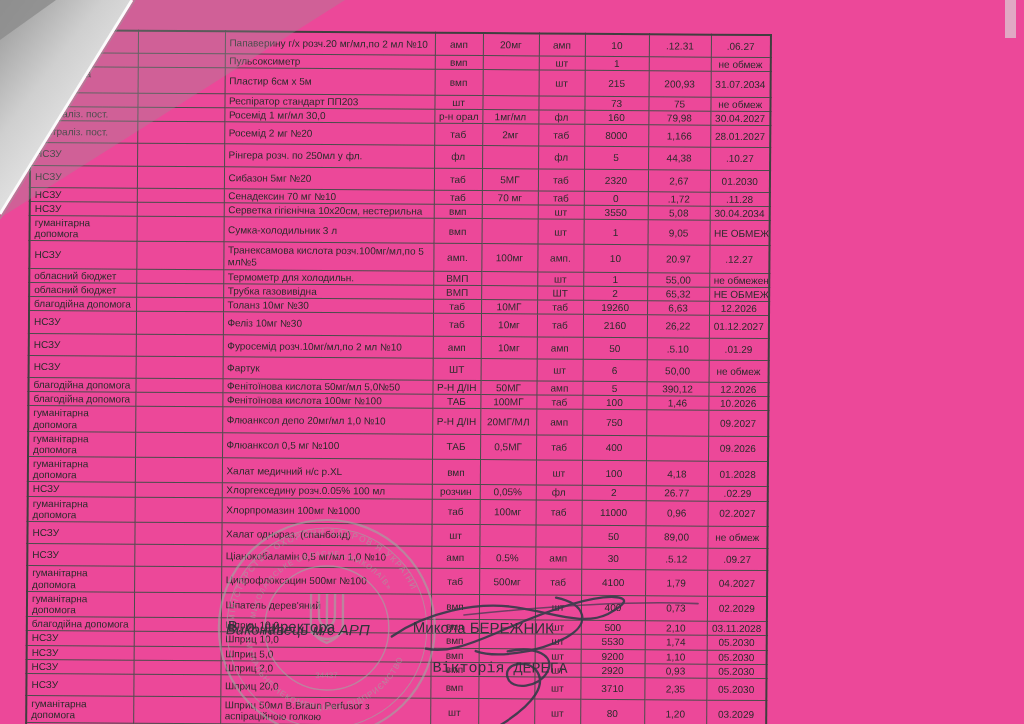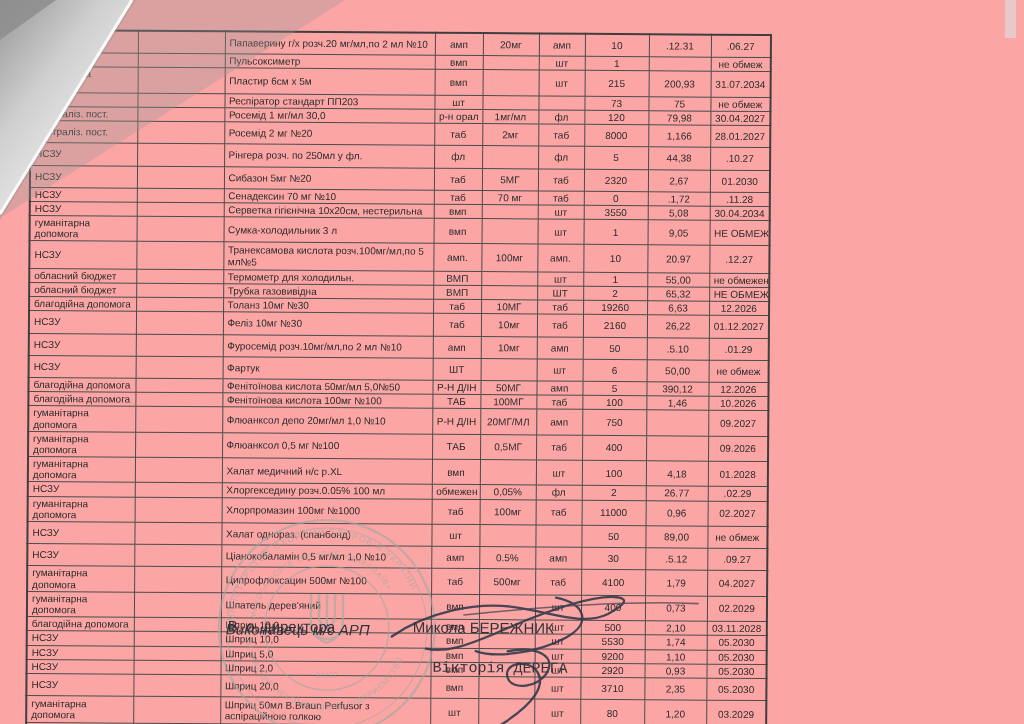--- a/index.html
+++ b/index.html
@@ -1,16 +1,16 @@
 <!DOCTYPE html>
 <html><head>
 <meta charset="utf-8">
 <style>
   html,body{margin:0;padding:0;background:#ffffff;}
-  .page{position:relative;width:1024px;height:724px;background:#fca5a5;overflow:hidden;
+  .page{position:relative;width:1024px;height:724px;background:#ec4899;overflow:hidden;
         font-family:"Liberation Sans", sans-serif;color:#262626;}
   .skew{position:absolute;left:0;top:0;width:1024px;height:724px;
         transform:rotate(0.4deg);transform-origin:40px 30px;}
   table.inv{position:absolute;left:30px;top:29px;width:740px;border-collapse:collapse;
         table-layout:fixed;background:transparent;}
   table.inv td{border:1px solid #4c4c4c;font-size:10px;line-height:1.12;
         padding:1px 4px;vertical-align:middle;color:#2b2b2b;overflow:hidden;}
   table.inv{border:2px solid #3f3f3f;}
   td.c0,td.c2{text-align:left;white-space:normal;}
   td.c1{}
@@ -87,21 +87,21 @@
             <td class="c7">75</td>
             <td class="c8">не обмеж</td>
           </tr>
           <tr>
             <td class="c0">централіз. пост.</td>
             <td class="c1"></td>
             <td class="c2">Росемід 1 мг/мл 30,0</td>
             <td class="c3">р-н орал</td>
             <td class="c4">1мг/мл</td>
             <td class="c5">фл</td>
-            <td class="c6">120</td>
+            <td class="c6">160</td>
             <td class="c7">79,98</td>
             <td class="c8">30.04.2027</td>
           </tr>
           <tr class="t">
             <td class="c0">централіз. пост.</td>
             <td class="c1"></td>
             <td class="c2">Росемід 2 мг №20</td>
             <td class="c3">таб</td>
             <td class="c4">2мг</td>
             <td class="c5">таб</td>
@@ -293,21 +293,21 @@
             <td class="c4"></td>
             <td class="c5">шт</td>
             <td class="c6">100</td>
             <td class="c7">4,18</td>
             <td class="c8">01.2028</td>
           </tr>
           <tr>
             <td class="c0">НСЗУ</td>
             <td class="c1"></td>
             <td class="c2">Хлоргекседину розч.0.05% 100 мл</td>
-            <td class="c3">обмежен</td>
+            <td class="c3">розчин</td>
             <td class="c4">0,05%</td>
             <td class="c5">фл</td>
             <td class="c6">2</td>
             <td class="c7">26.77</td>
             <td class="c8">.02.29</td>
           </tr>
           <tr>
             <td class="c0">гуманітарна допомога</td>
             <td class="c1"></td>
             <td class="c2">Хлорпромазин 100мг №1000</td>

